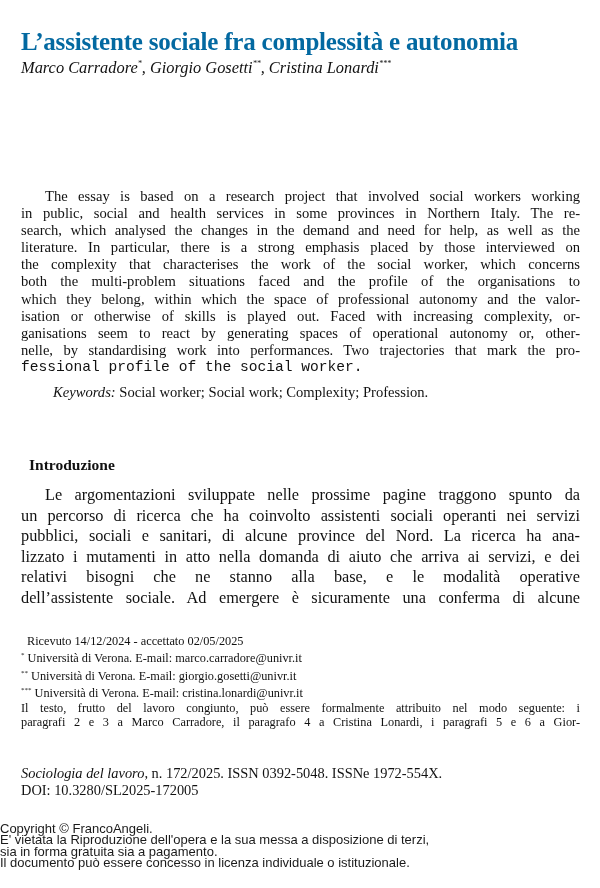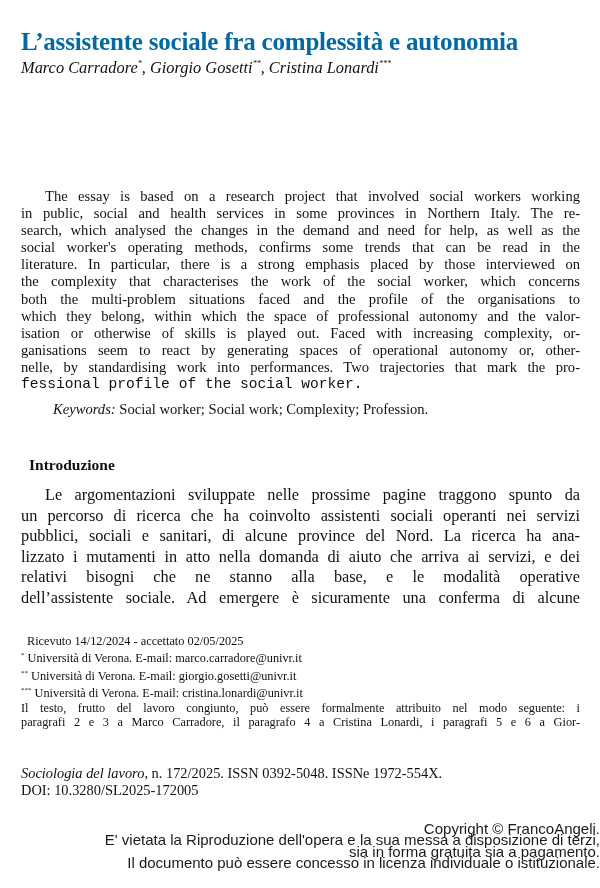--- a/index.html
+++ b/index.html
@@ -31,41 +31,40 @@
     .notes {
       left: 21px; top: 634px; width: 559px; font-size: 12.3px; line-height: 14.4px;
     }
     .notes .n { white-space: nowrap; }
     .notes sup { font-size: 7px; vertical-align: 5px; }
     .journal {
       left: 21px; top: 765px; font-size: 14.4px; line-height: 17px; white-space: nowrap;
     }
     .journal .jname { font-style: italic; }
     .copyright {
-      left: 0; width: 600px; top: 823px; text-align: right;
-      font-family: "Liberation Sans", "DejaVu Sans", sans-serif; font-size: 15px; line-height: 11.4px;
+      left: 0; width: 600px; top: 823px; text-align: left;
+      font-family: "Liberation Sans", "DejaVu Sans", sans-serif; font-size: 13px; line-height: 11.4px;
       color: #1a1a1a;
     }
   </style>
 </head>
 <body>
 
 <h1 class="abs title">L’assistente sociale fra complessità e autonomia</h1>
 
 <div class="abs authors">
   <span>Marco Carradore</span><sup>*</sup><span>, </span><span>Giorgio Gosetti</span><sup>**</sup><span>, </span><span>Cristina Lonardi</span><sup>***</sup>
 </div>
 
 <div class="abs block" style="top:188px;">
   <p style="text-indent:24px;">
     <span class="line" style="padding-left:0;">The essay is based on a research project that involved social workers working</span>
   </p>
   <span class="line">in public, social and health services in some provinces in Northern Italy. The re-</span>
   <span class="line">search, which analysed the changes in the demand and need for help, as well as the</span>
-  <span class="line">social worker's operating methods, confirms some trends that can be read in the</span>
   <span class="line">literature. In particular, there is a strong emphasis placed by those interviewed on</span>
   <span class="line">the complexity that characterises the work of the social worker, which concerns</span>
   <span class="line">both the multi-problem situations faced and the profile of the organisations to</span>
   <span class="line">which they belong, within which the space of professional autonomy and the valor-</span>
   <span class="line">isation or otherwise of skills is played out. Faced with increasing complexity, or-</span>
   <span class="line">ganisations seem to react by generating spaces of operational autonomy or, other-</span>
   <span class="line">nelle, by standardising work into performances. Two trajectories that mark the pro-</span>
   <span class="line last">fessional profile of the social worker.</span>
   <div class="kw">
     <span class="kw-label">Keywords:</span><span> Social worker; Social work; Complexity; Profession.</span>

